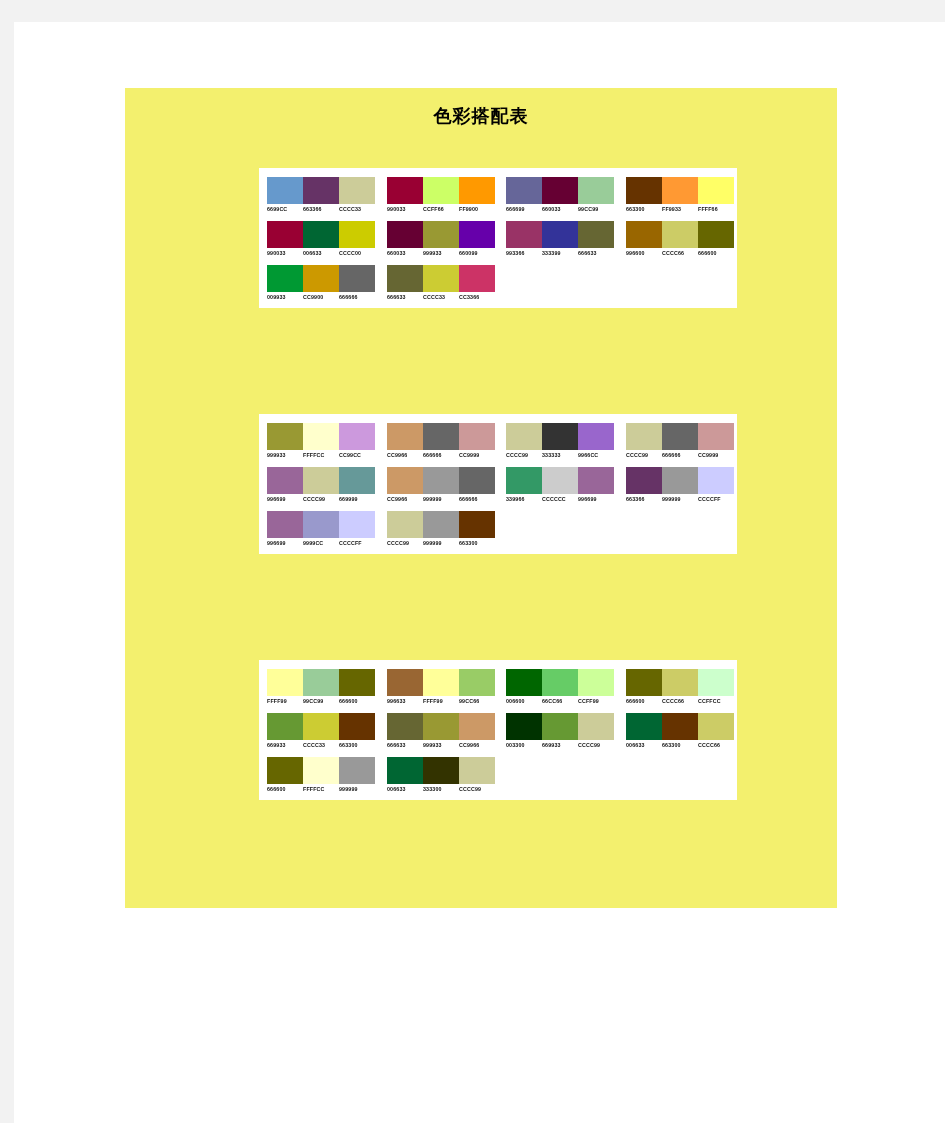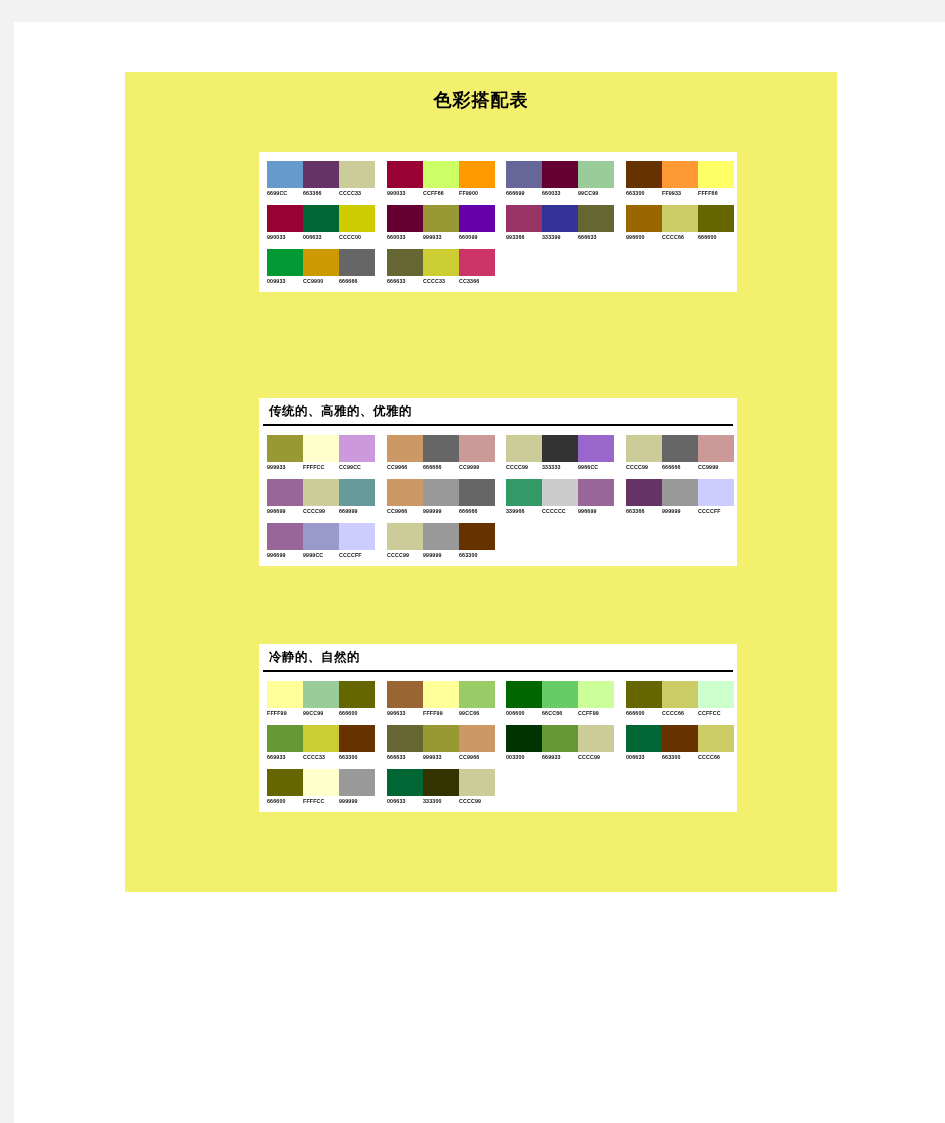--- a/index.html
+++ b/index.html
@@ -32,21 +32,21 @@
     content: "";
     position: absolute;
     left: 0; top: 0;
     width: 14px;
     height: 1123px;
     background: #f2f2f2;
   }
   .sheet {
     position: absolute;
     left: 125px;
-    top: 72px;
+    top: 88px;
     width: 712px;
     height: 820px;
     background: #f3f06e;
     z-index: 2;
   }
   .doc-title {
     position: absolute;
     left: 0;
     top: 16px;
     width: 712px;
@@ -271,21 +271,20 @@
                 <div class="codes">
                   <div class="code"></div>
                   <div class="code"></div>
                   <div class="code"></div>
                 </div>
               </div>
             </div>
           </div>
         </div>
         <div class="section" style="top: 326px;">
-          <div class="section-title">传统的、高雅的、优雅的</div>
           <div class="rows">
             <div class="palette-row">
               <div class="group">
                 <div class="swatches">
                   <div class="swatch" style="background: rgb(153, 153, 51);"></div>
                   <div class="swatch" style="background: rgb(255, 255, 204);"></div>
                   <div class="swatch" style="background: rgb(204, 153, 221);"></div>
                 </div>
                 <div class="codes">
                   <div class="code">999933</div>
@@ -426,21 +425,20 @@
                 <div class="codes">
                   <div class="code"></div>
                   <div class="code"></div>
                   <div class="code"></div>
                 </div>
               </div>
             </div>
           </div>
         </div>
         <div class="section" style="top: 572px;">
-          <div class="section-title">冷静的、自然的</div>
           <div class="rows">
             <div class="palette-row">
               <div class="group">
                 <div class="swatches">
                   <div class="swatch" style="background: rgb(255, 255, 153);"></div>
                   <div class="swatch" style="background: rgb(153, 204, 153);"></div>
                   <div class="swatch" style="background: rgb(102, 102, 0);"></div>
                 </div>
                 <div class="codes">
                   <div class="code">FFFF99</div>

